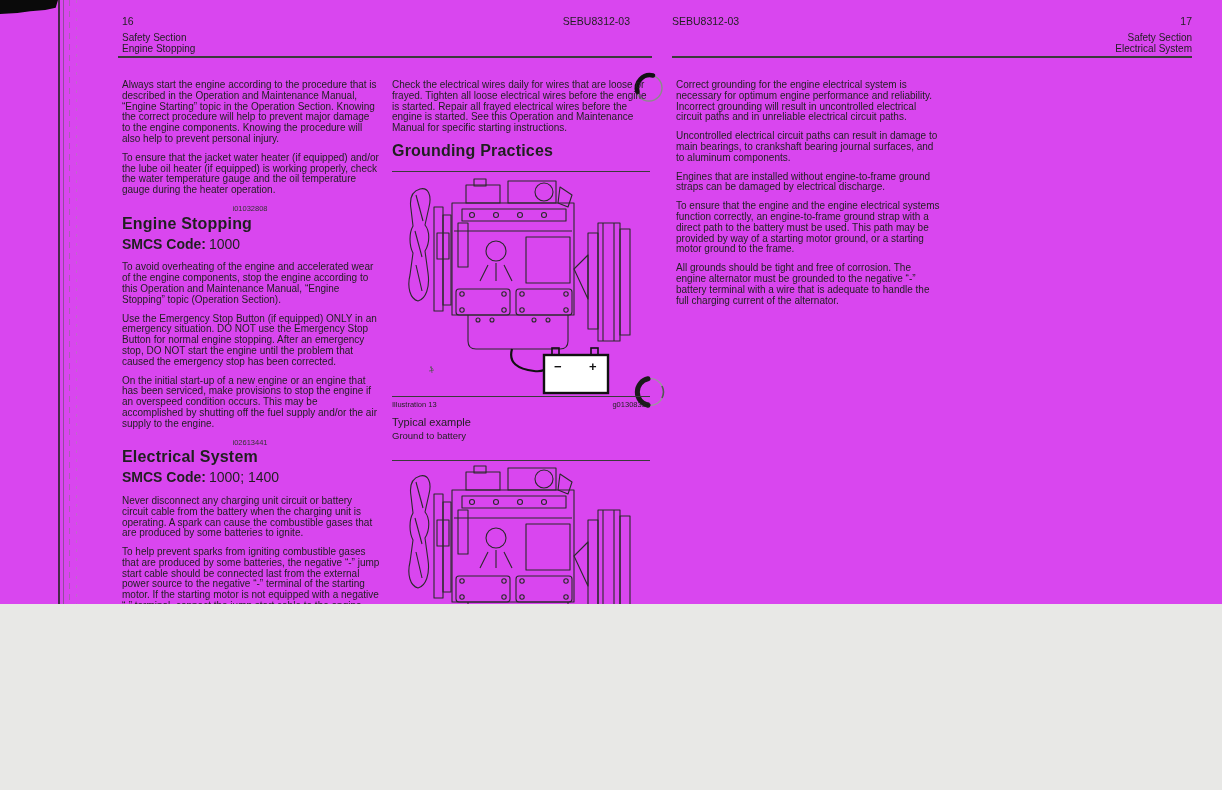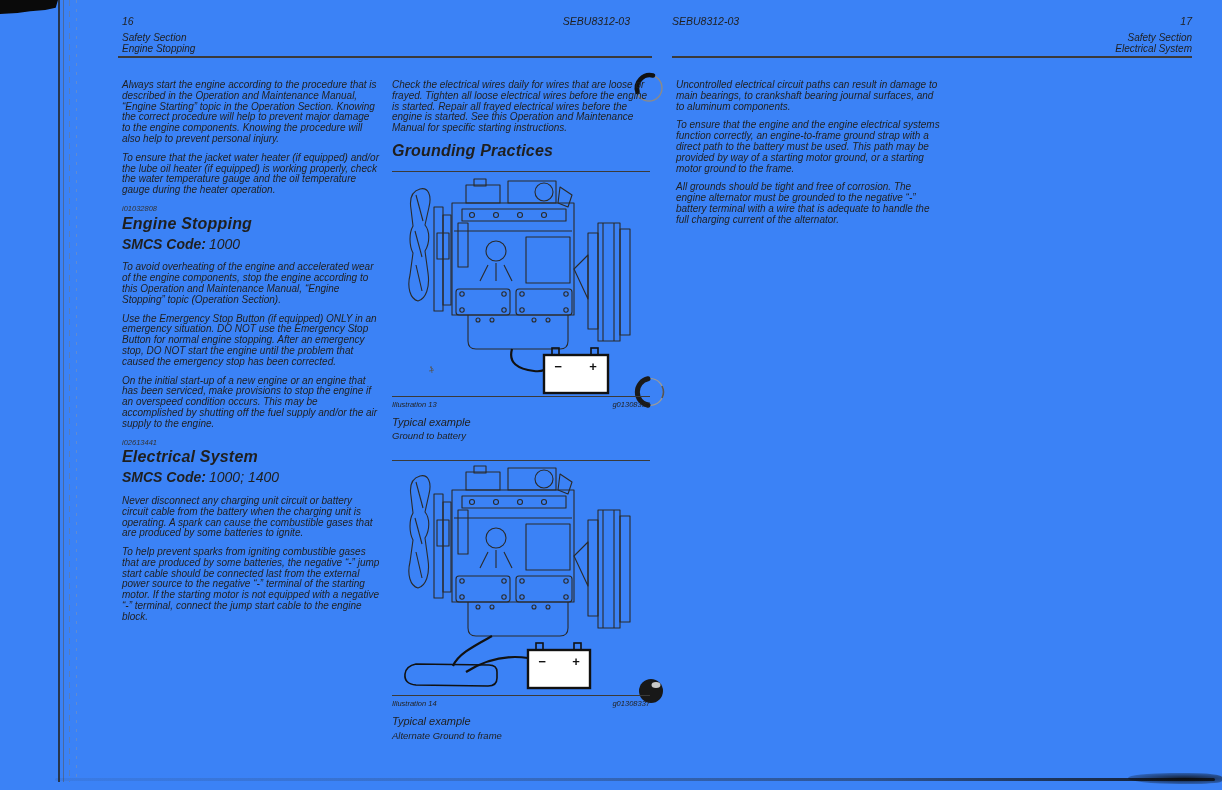--- a/index.html
+++ b/index.html
@@ -1,20 +1,19 @@
 <!DOCTYPE html>
 <html><head>
 <meta charset="utf-8">
 <style>
   html,body{margin:0;padding:0;background:#e8e8e6;}
   .canvas{
-    position:relative;width:1222px;height:790px;overflow:hidden;
-    background:#3b82f6;color:#1f1f1f;
+    position:relative;width:1222px;height:604px;overflow:hidden;
+    background:#d946ef;color:#1f1f1f;
     font-family:"Liberation Sans", sans-serif;
-    font-style:italic;
   }
   
   .corner-bar{position:absolute;left:0;top:0;width:58px;height:14px;background:#0a0a0a;
     clip-path:polygon(0 0,100% 0,96% 55%,78% 72%,52% 80%,30% 92%,0 100%);}
   .bind-line{position:absolute;top:0;height:782px;}
   .bl1{left:58px;width:2px;background:#222;opacity:.8;}
   .bl2{left:63px;width:1px;background:#555;opacity:.55;}
   .bl3{left:69px;width:1px;opacity:.5;background:repeating-linear-gradient(#777 0 6px,transparent 6px 11px);}
   .bl4{left:76px;width:1px;opacity:.4;background:repeating-linear-gradient(#999 0 3px,transparent 3px 9px);}
   .bottom-scan{position:absolute;left:55px;top:778px;width:1160px;height:3px;border-radius:2px;
@@ -23,21 +22,21 @@
     background:radial-gradient(ellipse at 60% 50%,rgba(10,10,10,.85),rgba(10,10,10,.25) 75%,transparent);}
   .hole{position:absolute;}
   
   .hdr{position:absolute;top:16px;font-size:10px;line-height:11.5px;}
   .hdr .pg{font-size:10.5px;margin-bottom:4px;}
   .rule{position:absolute;top:56px;height:2px;background:#3a3a3a;}
   .right-align{text-align:right;}
   
   .col{position:absolute;font-size:10px;line-height:10.8px;}
   .col p{margin:0 0 8px;}
-  .refcode{font-size:7.5px;color:#333;text-align:left;margin:4px 2px 4px 0;}
+  .refcode{font-size:7.5px;color:#333;text-align:center;margin:4px 2px 4px 0;}
   h2.sect{font-size:16px;font-weight:bold;margin:2px 0 9px;letter-spacing:.2px;}
   .smcs{font-size:14px;margin:0 0 13px;}
   .smcs .v{margin-left:3px;}
   
   .illus{margin-top:14px;}
   .illus-frame{border-top:1.3px solid #3a3a3a;border-bottom:1.3px solid #3a3a3a;padding:1px 0;}
   .illus-frame svg{display:block;}
   .cap-row{display:flex;justify-content:space-between;font-size:7.5px;color:#222;margin-top:3px;}
   .cap-sub{font-size:11px;margin-top:6px;}
   .cap-sub2{font-size:9.5px;margin-top:4px;}
@@ -261,18 +260,20 @@
       <div class="cap-row">
         <span>Illustration 14</span>
         <span>g01308337</span>
       </div>
       <div class="cap-sub">Typical example</div>
       <div class="cap-sub2">Alternate Ground to frame</div>
     </div>
   </div>
 
   <div class="col" style="left:676px;top:80px;width:266px;">
+    <p>Correct grounding for the engine electrical system is necessary for optimum engine performance and reliability. Incorrect grounding will result in uncontrolled electrical circuit paths and in unreliable electrical circuit paths.</p>
     <p>Uncontrolled electrical circuit paths can result in damage to main bearings, to crankshaft bearing journal surfaces, and to aluminum components.</p>
+    <p>Engines that are installed without engine-to-frame ground straps can be damaged by electrical discharge.</p>
     <p>To ensure that the engine and the engine electrical systems function correctly, an engine-to-frame ground strap with a direct path to the battery must be used. This path may be provided by way of a starting motor ground, or a starting motor ground to the frame.</p>
     <p>All grounds should be tight and free of corrosion. The engine alternator must be grounded to the negative “-” battery terminal with a wire that is adequate to handle the full charging current of the alternator.</p>
   </div>
 
 </div>
 
 </body></html>

